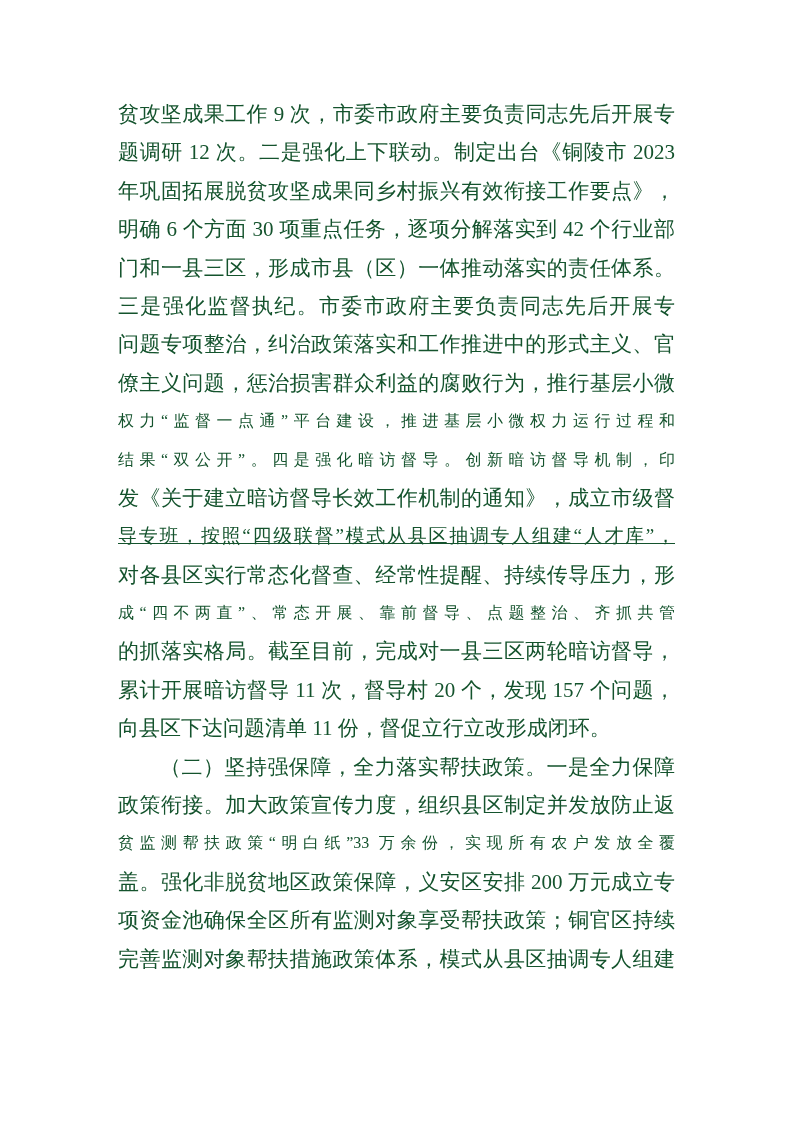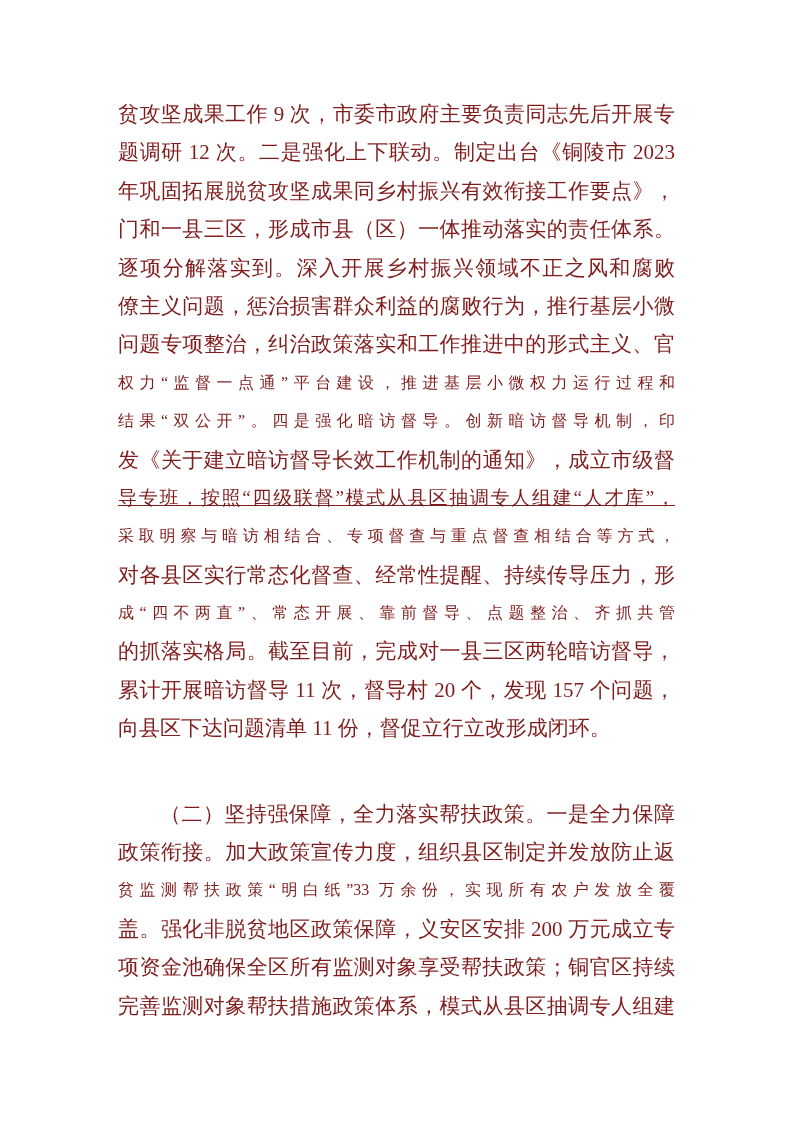--- a/index.html
+++ b/index.html
@@ -13,65 +13,64 @@
     height: 1122px;
     background: #ffffff;
     overflow: hidden;
   }
   .text-block {
     position: absolute;
     left: 118px;
     top: 95px;
     width: 557px;
     font-family: "Liberation Serif", "DejaVu Serif", serif;
-    color: #7f1d1d;
+    color: #14532d;
     font-size: 21px;
   }
   .line {
     height: 38.4px;
     line-height: 38.4px;
     text-align: justify;
     text-align-last: justify;
     overflow: hidden;
     white-space: normal;
   }
   .line.para-end {
     text-align: right;
     text-align-last: left;
   }
   .line.indent {
     text-indent: 2em;
-    margin-top: 47px;
   }
   .line.tight {
     font-size: 16px;
   }
   .line.tighter {
     font-size: 19px;
     text-decoration: underline;
   }
 </style>
 </head>
 <body>
 
 <div class="page">
   <div class="text-block">
 
     <div class="line">贫攻坚成果工作 9 次，市委市政府主要负责同志先后开展专</div>
     <div class="line">题调研 12 次。二是强化上下联动。制定出台《铜陵市 2023</div>
     <div class="line">年巩固拓展脱贫攻坚成果同乡村振兴有效衔接工作要点》，</div>
+    <div class="line">明确 6 个方面 30 项重点任务，逐项分解落实到 42 个行业部</div>
     <div class="line">门和一县三区，形成市县（区）一体推动落实的责任体系。</div>
-    <div class="line">逐项分解落实到。深入开展乡村振兴领域不正之风和腐败</div>
+    <div class="line">三是强化监督执纪。市委市政府主要负责同志先后开展专</div>
+    <div class="line">问题专项整治，纠治政策落实和工作推进中的形式主义、官</div>
     <div class="line">僚主义问题，惩治损害群众利益的腐败行为，推行基层小微</div>
-    <div class="line">问题专项整治，纠治政策落实和工作推进中的形式主义、官</div>
     <div class="line tight">权力“监督一点通”平台建设，推进基层小微权力运行过程和</div>
     <div class="line tight">结果“双公开”。四是强化暗访督导。创新暗访督导机制，印</div>
     <div class="line">发《关于建立暗访督导长效工作机制的通知》，成立市级督</div>
     <div class="line tighter">导专班，按照“四级联督”模式从县区抽调专人组建“人才库”，</div>
-    <div class="line tight">采取明察与暗访相结合、专项督查与重点督查相结合等方式，</div>
     <div class="line">对各县区实行常态化督查、经常性提醒、持续传导压力，形</div>
     <div class="line tight">成“四不两直”、常态开展、靠前督导、点题整治、齐抓共管</div>
     <div class="line">的抓落实格局。截至目前，完成对一县三区两轮暗访督导，</div>
     <div class="line">累计开展暗访督导 11 次，督导村 20 个，发现 157 个问题，</div>
     <div class="line para-end">向县区下达问题清单 11 份，督促立行立改形成闭环。</div>
 
     <div class="line indent">（二）坚持强保障，全力落实帮扶政策。一是全力保障</div>
     <div class="line">政策衔接。加大政策宣传力度，组织县区制定并发放防止返</div>
     <div class="line tight">贫监测帮扶政策“明白纸”33 万余份，实现所有农户发放全覆</div>
     <div class="line">盖。强化非脱贫地区政策保障，义安区安排 200 万元成立专</div>

